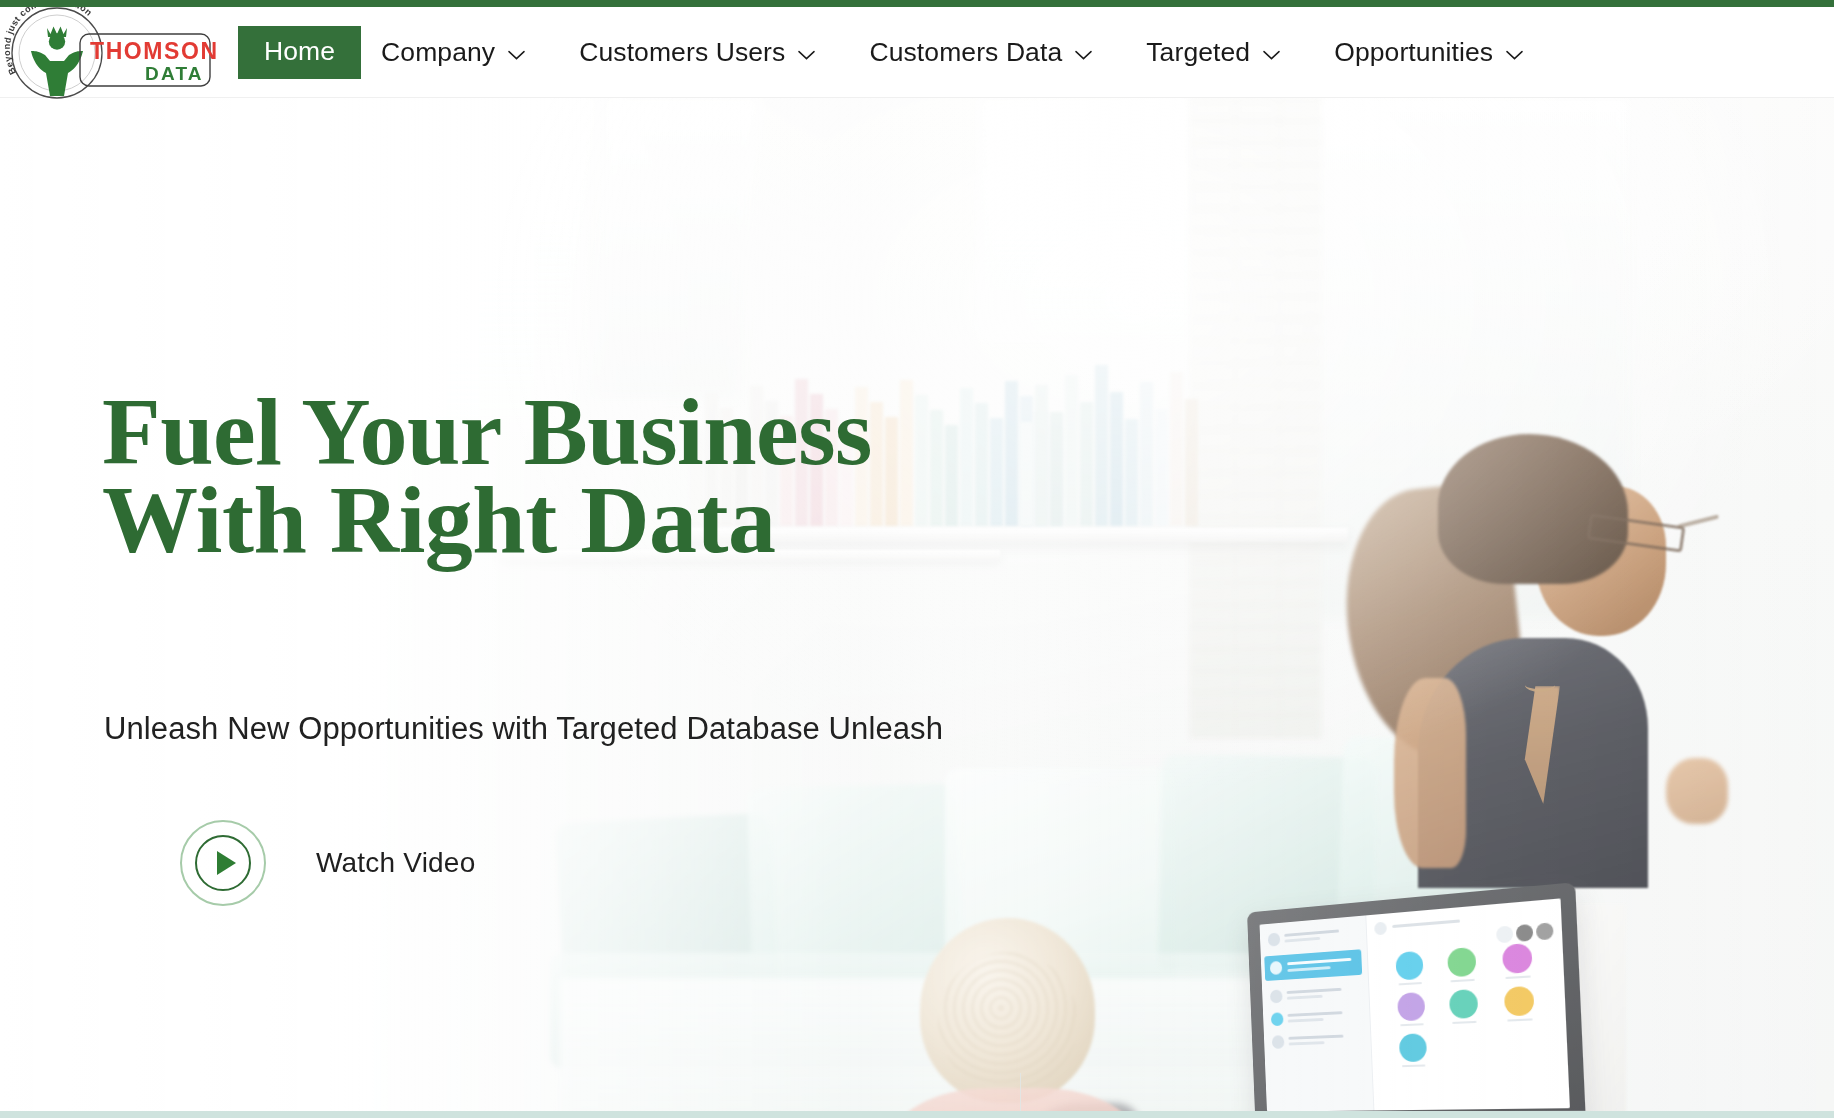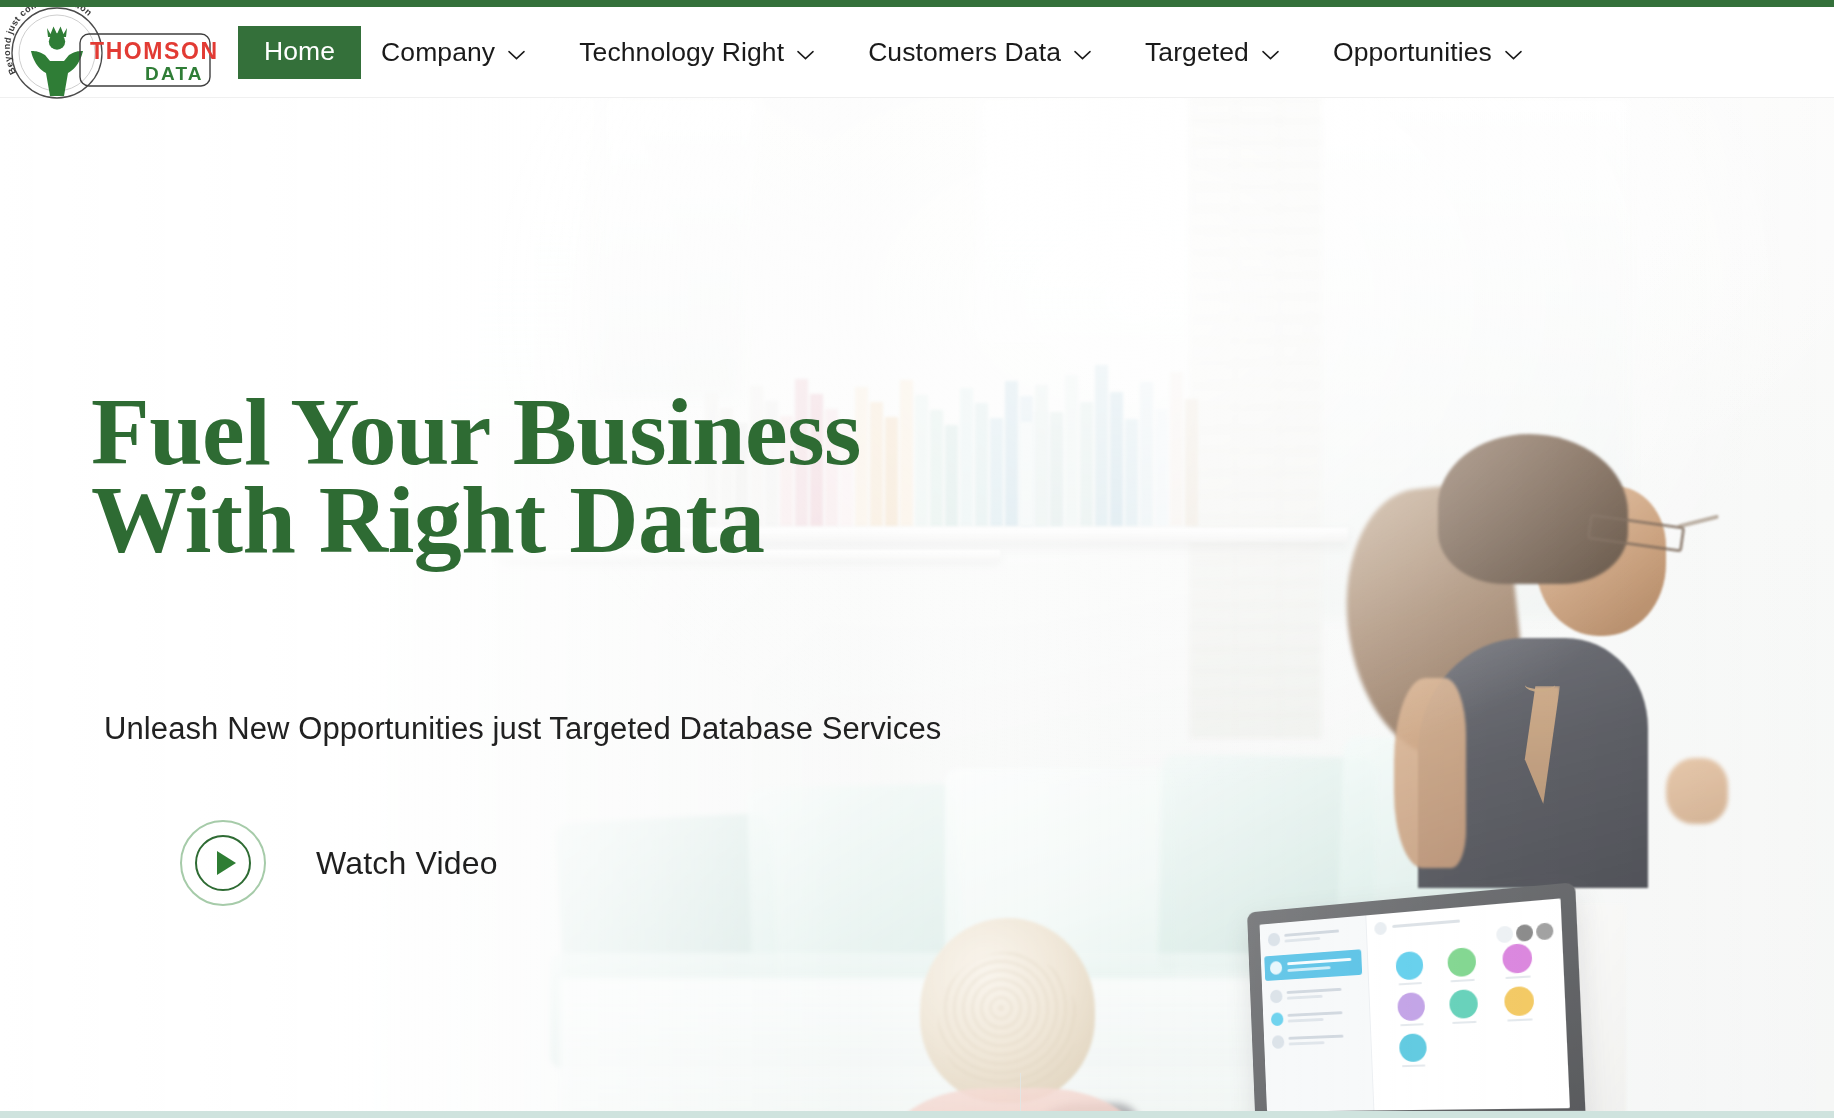--- a/index.html
+++ b/index.html
@@ -321,21 +321,21 @@
   }
   .veil2 {
     position:absolute; inset:0;
     background: radial-gradient(ellipse 900px 680px at 62% 20%, rgba(255,255,255,0.75), rgba(255,255,255,0) 72%);
     pointer-events:none;
   }
 
   
   .hero-copy { position: absolute; left: 0; top: 0; width: 1834px; height: 1013px; z-index: 20; }
   .headline {
-    position: absolute; left: 91px; top: 290px;
+    position: absolute; left: 102px; top: 290px;
     font-family: "Liberation Serif", "DejaVu Serif", serif;
     font-weight: 700;
     font-size: 96px;
     line-height: 0.92;
     color: #2e6b33;
     letter-spacing: -0.5px;
     margin: 0;
     white-space: pre-line;
   }
   .subhead {
@@ -376,21 +376,21 @@
   }
   .play-tri {
     width: 0; height: 0;
     border-left: 19px solid #2e7d33;
     border-top: 12px solid transparent;
     border-bottom: 12px solid transparent;
     margin-left: 6px;
   }
   .video-label {
     margin-left: 50px;
-    font-size: 32px;
+    font-size: 28px;
     color: #1f1f1f;
     font-weight: 400;
     letter-spacing: 0.2px;
   }
 
   
   .bottom-strip {
     position: absolute; left: 0; bottom: 0; width: 1834px; height: 7px;
     background: #cfe3de;
     z-index: 25;
@@ -450,21 +450,21 @@
           <span class="label">Company</span>
           <span class="chev">
             <svg viewBox="0 0 17 10">
                 <path d="M1 1.6 L8.5 8.6 L16 1.6" fill="none" stroke="#1a1a1a" stroke-width="1.5" stroke-linecap="round"></path>
               </svg>
           </span>
         </div>
         <div class="nav-gap"></div>
 
         <div class="nav-item plain">
-          <span class="label">Technology Right</span>
+          <span class="label">Customers Users</span>
           <span class="chev">
             <svg viewBox="0 0 17 10">
                 <path d="M1 1.6 L8.5 8.6 L16 1.6" fill="none" stroke="#1a1a1a" stroke-width="1.5" stroke-linecap="round"></path>
               </svg>
           </span>
         </div>
         <div class="nav-gap"></div>
 
         <div class="nav-item plain">
           <span class="label">Customers Data</span>
@@ -662,21 +662,21 @@
         <div class="mon-chin"></div>
       </div>
     </div>
 
     <div class="veil"></div>
     <div class="veil2"></div>
 
     <div class="hero-copy">
       <h1 class="headline">Fuel Your Business
 With Right Data</h1>
-      <p class="subhead">Unleash New Opportunities just Targeted Database Services</p>
+      <p class="subhead">Unleash New Opportunities with Targeted Database Unleash</p>
 
       <div class="cta-row">
 
         <div class="video-group">
           <span class="play-outer">
             <span class="play-inner">
               <span class="play-tri"></span>
             </span>
           </span>
           <span class="video-label">Watch Video</span>

